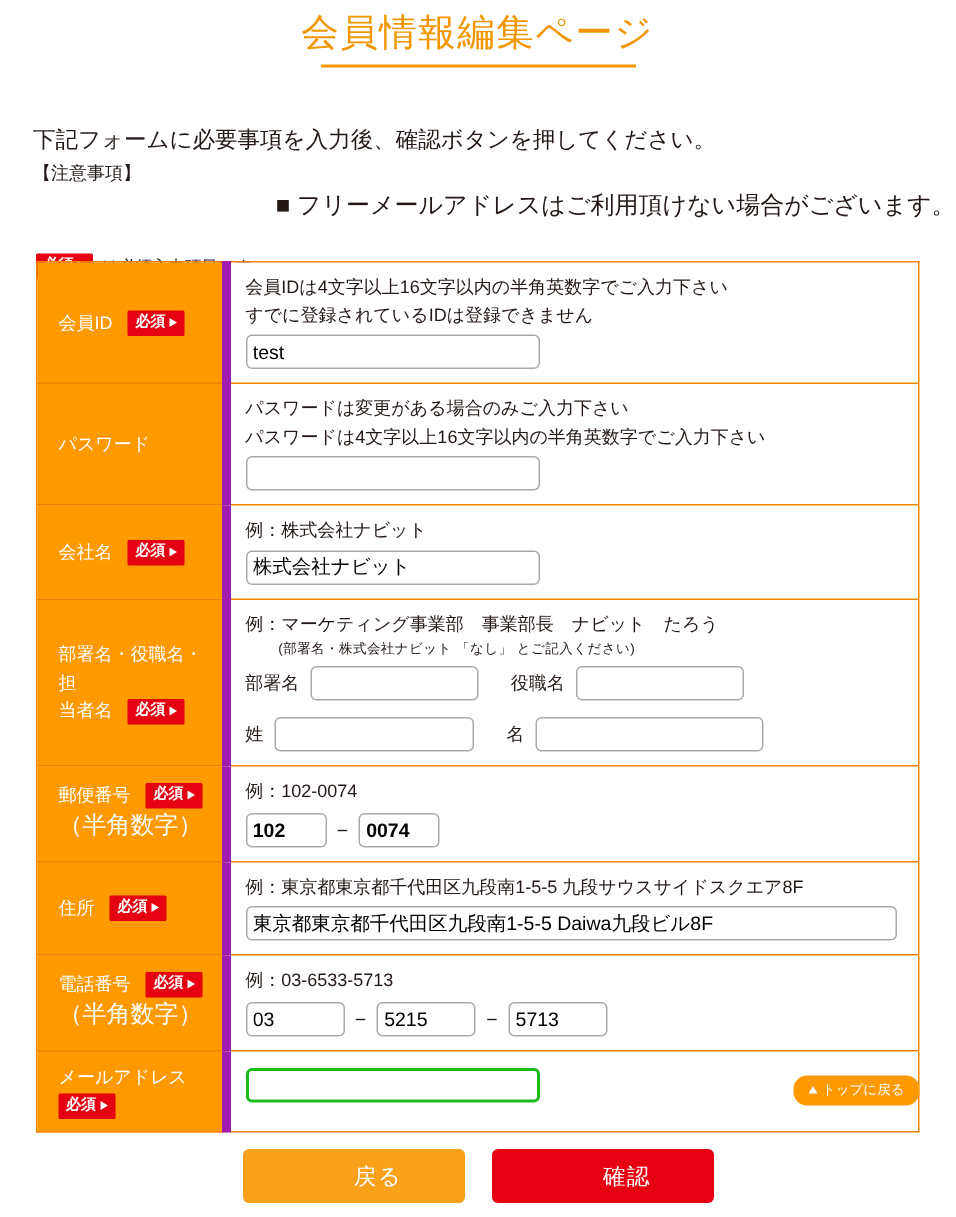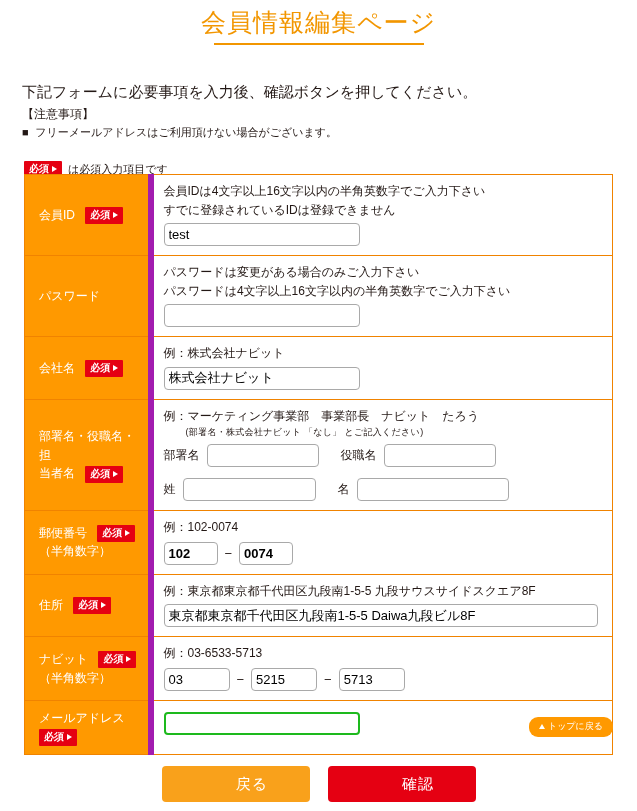--- a/index.html
+++ b/index.html
@@ -26,38 +26,38 @@
   }
   .title-rule {
     width: 210px;
     height: 2px;
     background: #f29600;
     margin: 6px auto 0 auto;
   }
 
   .intro {
     margin: 38px 0 0 22px;
-    font-family: Liberation Mono, monospace;
   }
   .intro-lead {
     font-size: 15px;
     line-height: 1.45;
     color: #231815;
   }
   .intro-note-title {
     font-size: 12px;
     line-height: 1.5;
     color: #231815;
     margin-top: 1px;
   }
   .intro-note-item {
-    font-size: 11px;
+    font-size: 16px;
     line-height: 1.6;
     color: #231815;
     margin-top: 1px;
+    text-align: right;
   }
 
   .required-legend {
     margin: 19px 0 0 24px;
     display: flex;
     align-items: center;
     gap: 6px;
   }
   .required-legend .legend-text {
     font-size: 11px;
@@ -107,21 +107,21 @@
     font-size: 12px;
     font-weight: normal;
     text-align: left;
     vertical-align: middle;
     padding: 8px 6px 8px 14px;
     border-right: 6px solid #a21caf;
     line-height: 1.55;
   }
   .th-inner { display: block; }
   .th-label { margin-right: 7px; }
-  .th-sub { display: block; font-size: 12px; }
+  .th-sub { display: block; font-size: 16px; }
 
   .form-table td {
     background: #ffffff;
     padding: 7px 8px 9px 10px;
     vertical-align: top;
   }
 
   .hint {
     font-size: 12px;
     color: #231815;
@@ -375,21 +375,21 @@
           <div class="hint">例：東京都東京都千代田区九段南1-5-5 九段サウスサイドスクエア8F</div>
           <div class="mt-4">
             <input class="txt w-addr" type="text" value="東京都東京都千代田区九段南1-5-5 Daiwa九段ビル8F" style="">
           </div>
         </td>
       </tr>
 
       <tr>
         <th>
           <span class="th-inner">
-            <span class="th-label">ナビット</span>
+            <span class="th-label">電話番号</span>
             <span class="badge-req">
               <span>必須</span>
               <i class="tri"></i>
             </span>
             <span class="th-sub">（半角数字）</span>
           </span>
         </th>
         <td>
           <div class="hint">例：03-6533-5713</div>
           <div class="row-inline">

